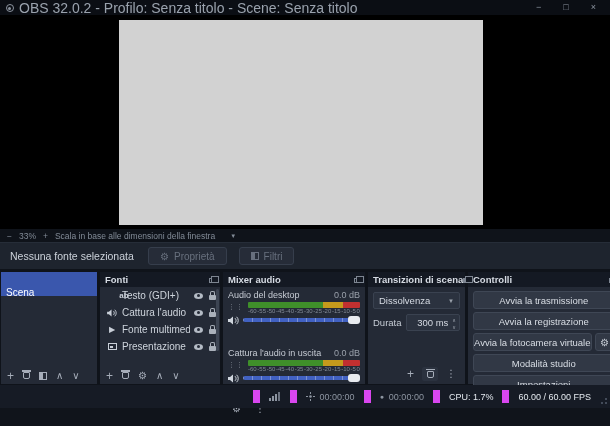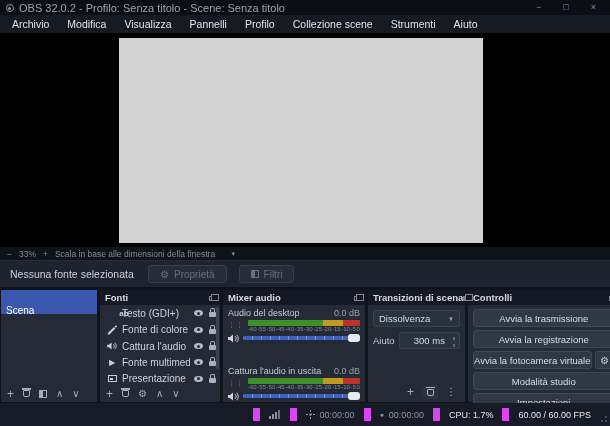--- a/index.html
+++ b/index.html
@@ -5,21 +5,21 @@
   * { margin:0; padding:0; box-sizing:border-box; }
   html,body { width:610px; height:426px; overflow:hidden; }
   body { font-family:"Liberation Sans", sans-serif; background:#10141b; color:#d6dbe3;
          -webkit-font-smoothing:antialiased; }
   .app { width:610px; height:426px; display:flex; flex-direction:column; }
 
   
   .titlebar { height:15px; background:#0b0e14; display:flex; align-items:center; padding:0 6px; flex:none; }
   .obs-logo { width:8px; height:8px; border:1px solid #8d95a1; border-radius:50%; position:relative; margin-right:5px; }
   .obs-logo::after { content:''; position:absolute; left:1px; top:2px; width:3px; height:3px; background:#8d95a1; border-radius:50%; }
-  .wtitle { font-size:11px; color:#9aa2ad; white-space:nowrap; }
+  .wtitle { font-size:14px; color:#9aa2ad; white-space:nowrap; }
   .wcontrols { margin-left:auto; display:flex; gap:22px; padding-right:8px; }
   .wcontrols span { font-size:9px; color:#8d95a1; line-height:15px; cursor:default; }
 
   
   .menubar { height:18px; background:#151a23; display:flex; align-items:center; padding:0 3px; flex:none; }
   .menu-item { font-size:10.5px; color:#dfe4ea; padding:0 9px; line-height:18px; white-space:nowrap; }
 
   
   .preview { height:214px; background:#000; position:relative; flex:none; }
   .canvas { position:absolute; left:119px; top:5px; width:364px; height:205px; background:#d2d2d2; }
@@ -139,30 +139,20 @@
   <div class="titlebar">
     <span class="obs-logo"></span>
     <span class="wtitle">OBS 32.0.2 - Profilo: Senza titolo - Scene: Senza titolo</span>
     <div class="wcontrols">
       <span>−</span>
       <span>□</span>
       <span>×</span>
     </div>
   </div>
 
-  <div class="menubar">
-    <span class="menu-item">Archivio</span>
-    <span class="menu-item">Modifica</span>
-    <span class="menu-item">Visualizza</span>
-    <span class="menu-item">Pannelli</span>
-    <span class="menu-item">Profilo</span>
-    <span class="menu-item">Collezione scene</span>
-    <span class="menu-item">Strumenti</span>
-    <span class="menu-item">Aiuto</span>
-  </div>
 
   <div class="preview">
     <div class="canvas"></div>
   </div>
 
   <div class="zoomrow">
     <span>−</span>
     <span>33%</span>
     <span>+</span>
     <span>Scala in base alle dimensioni della finestra</span>
@@ -197,33 +187,20 @@
     <div class="panel p-sources">
       <div class="panel-header">
         <span class="panel-title">Fonti</span>
         <span class="i-float"></span>
       </div>
       <div class="src-row">
         <span class="src-ic">
             <span class="i-text">ab</span>
           </span>
         <span class="src-label">Testo (GDI+)</span>
-        <span class="src-right">
-          <span class="i-eye"></span>
-          <span class="i-lock"></span>
-        </span>
-      </div>
-      <div class="src-row">
-        <span class="src-ic">
-          <svg width="10" height="10" viewBox="0 0 10 10">
-            <path d="M0.5 9.5c.3-1.2.5-1.7 1.2-2.2L7 2l1.4 1.4-5.3 5.3c-.5.7-1 .9-2.6.8z" fill="#c9cfd8"></path>
-            <path d="M7.6 1.4l.9-.9c.5-.5 1.9.9 1.4 1.4l-.9.9z" fill="#c9cfd8"></path>
-          </svg>
-        </span>
-        <span class="src-label">Fonte di colore</span>
         <span class="src-right">
           <span class="i-eye"></span>
           <span class="i-lock"></span>
         </span>
       </div>
       <div class="src-row">
         <span class="src-ic">
           <svg width="10" height="8" viewBox="0 0 11 9">
             <path d="M0 3v3h2l3 2.5V.5L2 3z" fill="#c9cfd8"></path>
             <path d="M7 2.2a3 3 0 010 4.6M8.6.8a5 5 0 010 7.4" stroke="#c9cfd8" fill="none" stroke-width="1"></path>
@@ -358,21 +335,21 @@
       <div class="panel-header">
         <span class="panel-title">Transizioni di scena</span>
         <span class="i-float"></span>
       </div>
       <div class="trans-body">
         <div class="sel-box">
           <span>Dissolvenza</span>
           <span class="caret">▼</span>
         </div>
         <div class="dur-row">
-          <span>Aiuto</span>
+          <span>Durata</span>
           <div class="spin">
             <span>300 ms</span>
             <span class="spin-arrows">
               <span>∧</span>
               <span>∨</span>
             </span>
           </div>
         </div>
         <div class="trans-toolbar">
           <span class="tbi plus">+</span>

